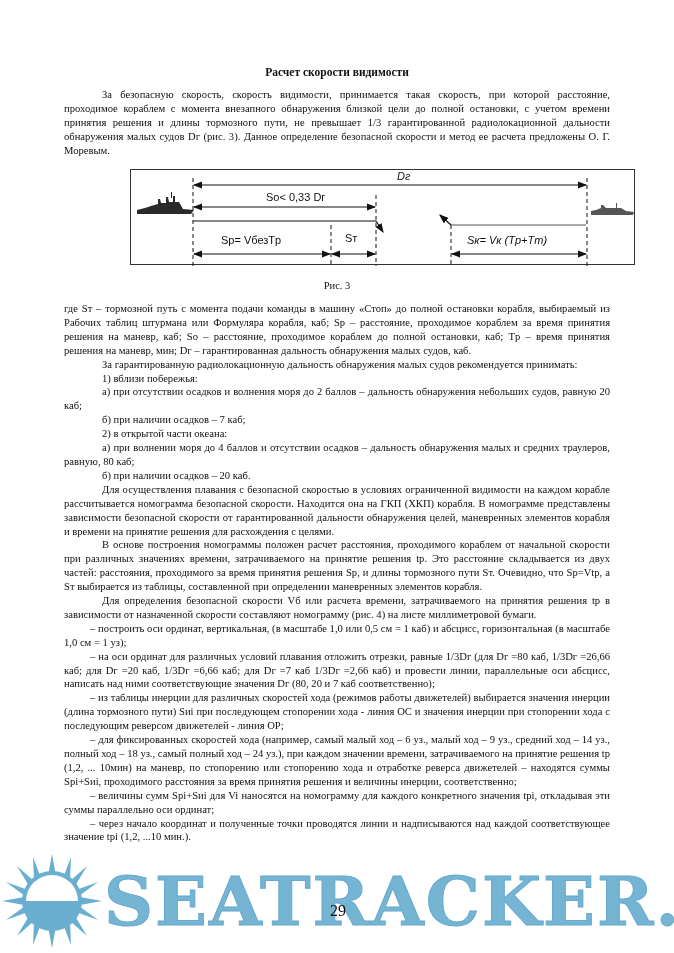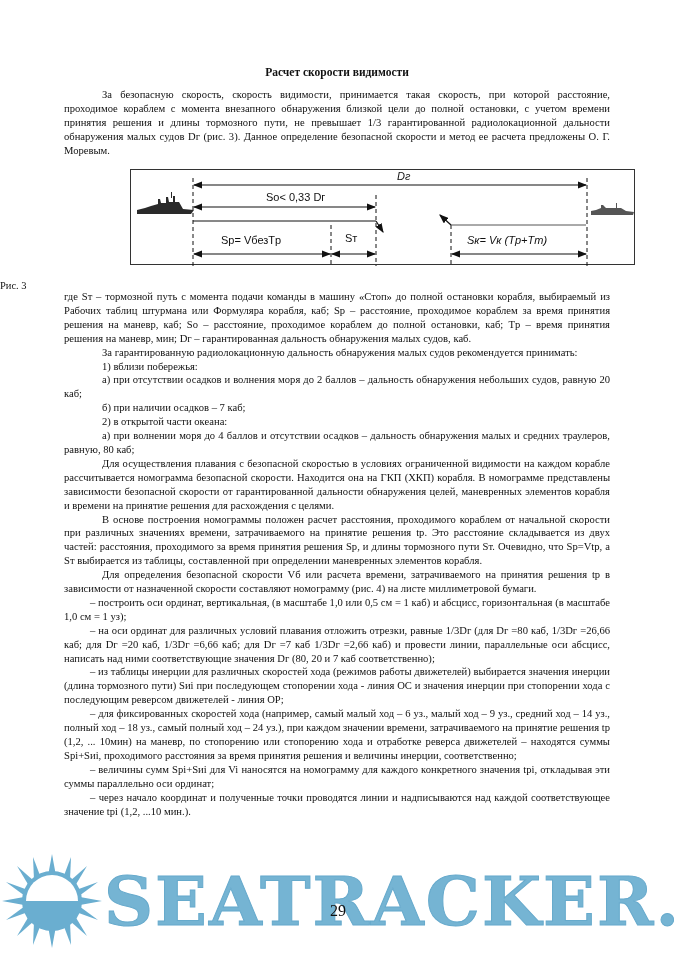--- a/index.html
+++ b/index.html
@@ -14,21 +14,21 @@
   .ind { text-indent: 38px; }
   .ind2 { text-indent: 58px; }
   .ind3 { text-indent: 26px; }
 
   
   .figure { position: absolute; left: 106px; top: 169px; width: 505px; height: 96px;
             border: 1px solid #333; box-sizing: border-box; margin-left: 24px; }
   .figure svg { position: absolute; left: 0; top: 0; }
   .fig-label { position: absolute; font-family: "Liberation Sans", "DejaVu Sans", sans-serif;
                font-size: 11px; color: #111; white-space: nowrap; }
-  .caption { position: absolute; top: 280px; left: 0; width: 674px; text-align: left;
+  .caption { position: absolute; top: 280px; left: 0; width: 674px; text-align: center;
              font-size: 10.5px; }
 
   
   .watermark { position: absolute; left: 0; top: 850px; width: 674px; height: 103px; }
   .wm-text { position: absolute; left: 104px; top: 6px; font-family: "DejaVu Serif", serif;
              font-weight: bold; font-size: 68px; letter-spacing: 2px; color: #6aaed0;
              line-height: 90px; opacity: 0.92; white-space: nowrap;
              -webkit-text-stroke: 1px #5aa3c8; }
   .page-num { position: absolute; left: 330px; top: 902px; font-size: 16px; }
 </style>
@@ -86,28 +86,29 @@
       <line x1="321" y1="84" x2="455" y2="84" stroke="#111" stroke-width="1.2" marker-start="url(#ahs)" marker-end="url(#ah)"></line>
     </svg>
     <span class="fig-label" style="left:266px; top:0px; font-style:italic;">Dг</span>
     <span class="fig-label" style="left:135px; top:21px;">Sо&lt; 0,33 Dг</span>
     <span class="fig-label" style="left:90px; top:64px;">Sр= VбезTр</span>
     <span class="fig-label" style="left:214px; top:62px;">Sт</span>
     <span class="fig-label" style="left:336px; top:64px;font-style:italic;">Sк= Vк (Tр+Tт)</span>
   </div>
   <div class="caption">Рис. 3</div>
 
-  <div class="txt" style="top:290px;">
+  <div class="txt" style="top:302px;">
     <p>где Sт – тормозной путь с момента подачи команды в машину «Стоп» до полной остановки корабля, выбираемый из Рабочих таблиц штурмана или Формуляра корабля, каб; Sр – расстояние, проходимое кораблем за время принятия решения на маневр, каб; Sо – расстояние, проходимое кораблем до полной остановки, каб; Tр – время принятия решения на маневр, мин; Dг – гарантированная дальность обнаружения малых судов, каб.</p>
     <p class="ind">За гарантированную радиолокационную дальность обнаружения малых судов рекомендуется принимать:</p>
     <p class="ind">1) вблизи побережья:</p>
     <p class="ind">а) при отсутствии осадков и волнения моря до 2 баллов – дальность обнаружения небольших судов, равную 20 каб;</p>
     <p class="ind">б) при наличии осадков – 7 каб;</p>
     <p class="ind">2) в открытой части океана:</p>
     <p class="ind">а) при волнении моря до 4 баллов и отсутствии осадков – дальность обнаружения малых и средних траулеров, равную, 80 каб;</p>
+    <p class="ind">б) при наличии осадков – 20 каб.</p>
     <p class="ind">Для осуществления плавания с безопасной скоростью в условиях ограниченной видимости на каждом корабле рассчитывается номограмма безопасной скорости. Находится она на ГКП (ХКП) корабля. В номограмме представлены зависимости безопасной скорости от гарантированной дальности обнаружения целей, маневренных элементов корабля и времени на принятие решения для расхождения с целями.</p>
     <p class="ind">В основе построения номограммы положен расчет расстояния, проходимого кораблем от начальной скорости при различных значениях времени, затрачиваемого на принятие решения tр. Это расстояние складывается из двух частей: расстояния, проходимого за время принятия решения Sр, и длины тормозного пути Sт. Очевидно, что Sр=Vtр, а Sт выбирается из таблицы, составленной при определении маневренных элементов корабля.</p>
     <p class="ind">Для определения безопасной скорости Vб или расчета времени, затрачиваемого на принятия решения tр в зависимости от назначенной скорости составляют номограмму (рис. 4) на листе миллиметровой бумаги.</p>
     <p class="ind3">– построить оси ординат, вертикальная, (в масштабе 1,0 или 0,5 см = 1 каб) и абсцисс, горизонтальная (в масштабе 1,0 см = 1 уз);</p>
     <p class="ind3">– на оси ординат для различных условий плавания отложить отрезки, равные 1/3Dг (для Dг =80 каб, 1/3Dг =26,66 каб; для Dг =20 каб, 1/3Dг =6,66 каб; для Dг =7 каб 1/3Dг =2,66 каб) и провести линии, параллельные оси абсцисс, написать над ними соответствующие значения Dг (80, 20 и 7 каб соответственно);</p>
     <p class="ind3">– из таблицы инерции для различных скоростей хода (режимов работы движетелей) выбирается значения инерции (длина тормозного пути) Sиi при последующем стопорении хода - линия OC и значения инерции при стопорении хода с последующим реверсом движетелей - линия OP;</p>
     <p class="ind3">– для фиксированных скоростей хода (например, самый малый ход – 6 уз., малый ход – 9 уз., средний ход – 14 уз., полный ход – 18 уз., самый полный ход – 24 уз.), при каждом значении времени, затрачиваемого на принятие решения tр (1,2, ... 10мин) на маневр, по стопорению или стопорению хода и отработке реверса движетелей – находятся суммы Sрi+Sиi, проходимого расстояния за время принятия решения и величины инерции, соответственно;</p>
     <p class="ind3">– величины сумм Sрi+Sиi для Vi наносятся на номограмму для каждого конкретного значения tрi, откладывая эти суммы параллельно оси ординат;</p>
     <p class="ind3">– через начало координат и полученные точки проводятся линии и надписываются над каждой соответствующее значение tрi (1,2, ...10 мин.).</p>
   </div>

